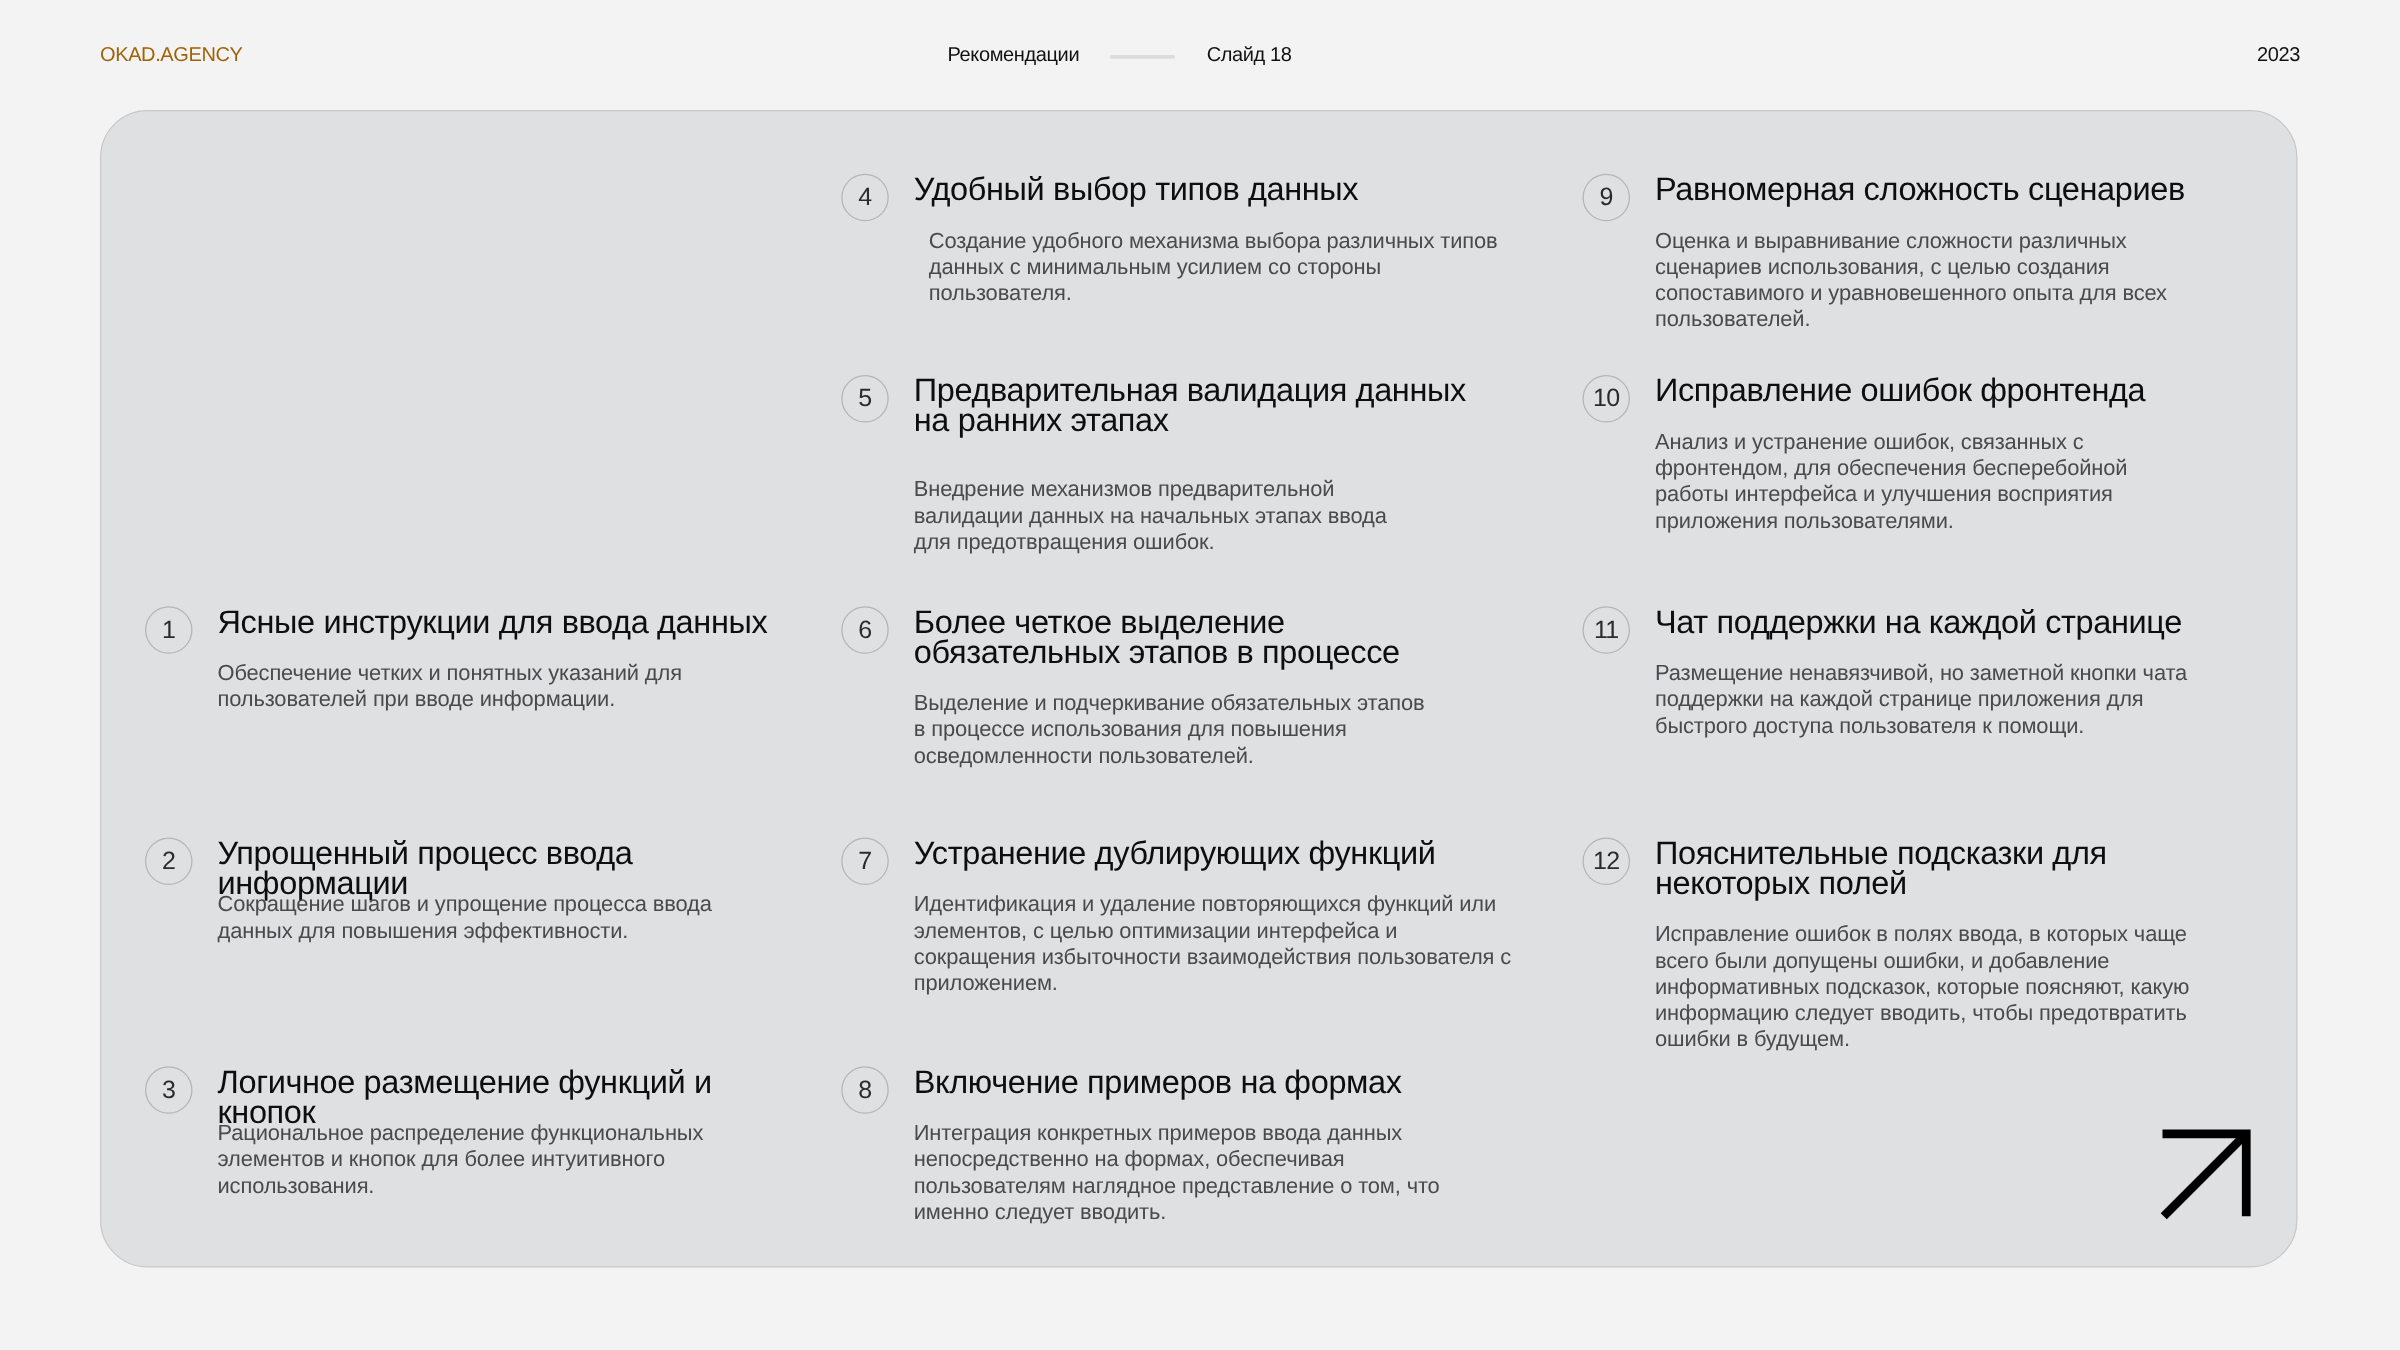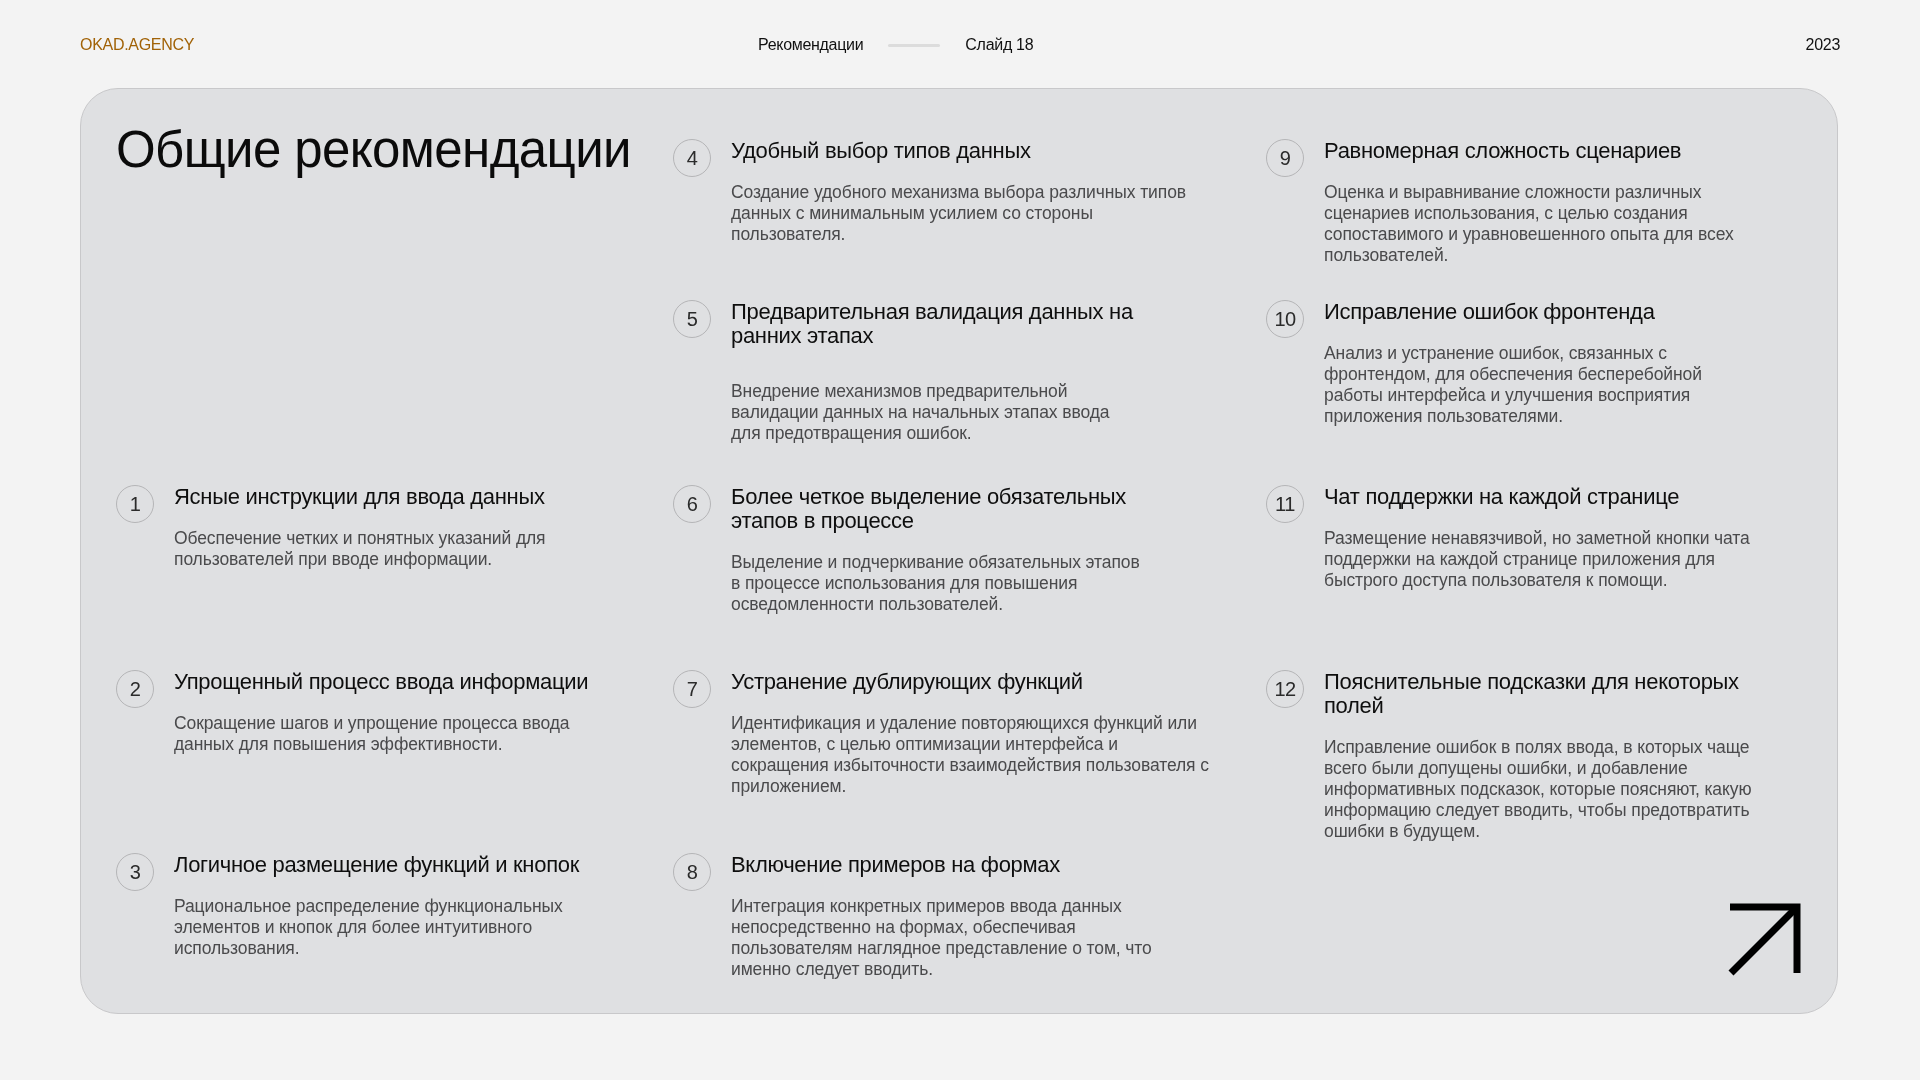--- a/index.html
+++ b/index.html
@@ -93,21 +93,21 @@
       justify-content: center;
       font-size: 20px;
       color: #2b2b2b;
       letter-spacing: -0.5px;
     }
     .item-title {
       position: absolute;
       left: 58px;
       top: 0;
       margin: 0;
-      font-size: 22px;
+      font-size: 26px;
       font-weight: normal;
       line-height: 24px;
       letter-spacing: -0.3px;
       color: #0e0e0e;
       width: 470px;
     }
     .item-desc {
       position: absolute;
       left: 58px;
       margin: 0;
@@ -137,21 +137,21 @@
   <div class="crumbs">
     <span>Рекомендации</span>
     <span class="crumb-sep"></span>
     <span>Слайд 18</span>
   </div>
   <div class="year">2023</div>
 </div>
 
 <div class="card">
   <h1 class="slide-title">
-    <span>Общие рекомендации</span><br>
+    <br>
     <br>
   </h1>
 
   <div class="item" style="left:35px; top:396px;">
     <div class="badge">1</div>
     <h2 class="item-title">Ясные инструкции для ввода данных</h2>
     <p class="item-desc desc-1l" style="width:400px;">Обеспечение четких и понятных указаний для пользователей при вводе информации.</p>
   </div>
 
   <div class="item" style="left:35px; top:581px;">
@@ -162,21 +162,21 @@
 
   <div class="item" style="left:35px; top:764px;">
     <div class="badge">3</div>
     <h2 class="item-title">Логичное размещение функций и кнопок</h2>
     <p class="item-desc desc-1l" style="width:430px;">Рациональное распределение функциональных элементов и кнопок для более интуитивного использования.</p>
   </div>
 
   <div class="item" style="left:592px; top:50px;">
     <div class="badge">4</div>
     <h2 class="item-title">Удобный выбор типов данных</h2>
-    <p class="item-desc desc-1l" style="width:460px;">Создание удобного механизма выбора различных типов данных с минимальным усилием со стороны пользователя.</p>
+    <p class="item-desc desc-1l" style="width:460px;margin-left:12px;">Создание удобного механизма выбора различных типов данных с минимальным усилием со стороны пользователя.</p>
   </div>
 
   <div class="item" style="left:592px; top:211px;">
     <div class="badge">5</div>
     <h2 class="item-title" style="width:450px;">Предварительная валидация данных на ранних этапах</h2>
     <p class="item-desc desc-2l" style="width:380px;margin-top:14px;">Внедрение механизмов предварительной валидации данных на начальных этапах ввода для предотвращения ошибок.</p>
   </div>
 
   <div class="item" style="left:592px; top:396px;">
     <div class="badge">6</div>

